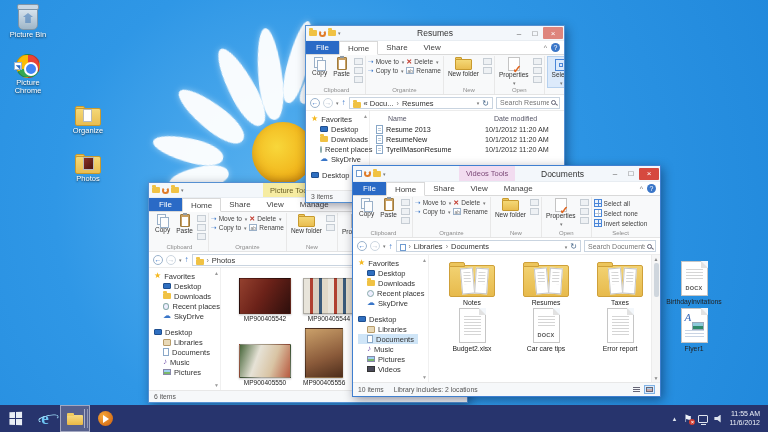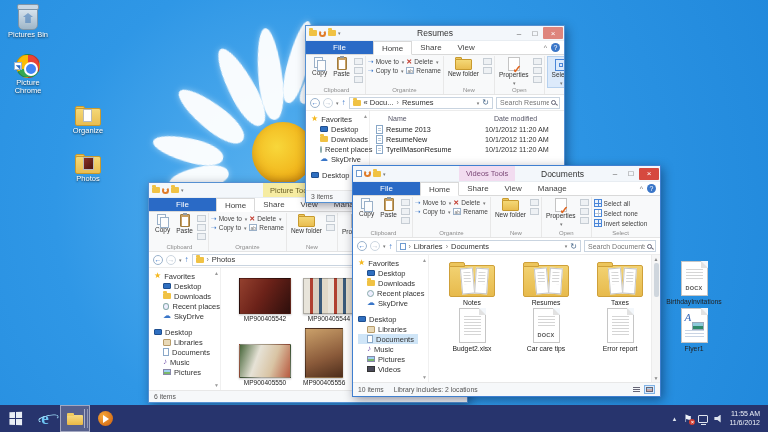--- a/index.html
+++ b/index.html
@@ -55,21 +55,21 @@
   .wc { width:16px; height:12px; display:flex; align-items:center; justify-content:center; font-size:8px; color:#555; }
   .wc.close { width:20px; color:#fff; border-radius:1px; }
   .close-active { background:#d6493f; }
   .close-dim { background:#de857d; }
   .tool-tab { position:absolute; top:0; bottom:0; display:flex; align-items:center; padding:0 7px; font-size:7.5px; z-index:2; }
   .tt-picture { left:114px; background:#f6eca2; color:#6b6026; }
   .tt-library { left:106px; background:#f2dcf0; color:#7c4a78; }
 
   .tabsrow { height:14px; min-height:14px; display:flex; align-items:stretch; background:#fff; border-bottom:1px solid #d9d9d9; font-size:8px; }
   .tab { padding:0 8px; display:flex; align-items:center; color:#444; }
-  .tab-file { background:#2a6ac6; color:#fff; padding:0 27px; }
+  .tab-file { background:#2a6ac6; color:#fff; padding:0 10px; }
   .tab-active { border:1px solid #d9d9d9; border-bottom-color:#fff; margin-bottom:-1px; background:#fff; }
   .tabs-right { margin-left:auto; display:flex; align-items:center; gap:4px; padding-right:4px; }
   .collapse-caret { font-size:7px; color:#777; }
   .help-btn { width:9px; height:9px; border-radius:50%; background:#3a76c8; color:#fff; font-size:7px; display:flex; align-items:center; justify-content:center; }
 
   .ribbon { background:#f8f9fa; border-bottom:1px solid #e4e4e4; display:flex; padding:1px 0 0 2px; overflow:hidden; height:40px; min-height:40px; }
   .rgroup { display:flex; flex-direction:column; padding:0 2px; border-right:1px solid #e8e8e8; flex-shrink:0; }
   .rbody { display:flex; flex:1; gap:2px; align-items:flex-start; }
   .rlabel { font-size:6px; color:#8c8c8c; text-align:center; padding-bottom:1px; }
   .bigbtn { display:flex; flex-direction:column; align-items:center; gap:1px; font-size:6.5px; color:#333; padding:1px 2px; text-align:center; line-height:6.5px; }
@@ -98,21 +98,21 @@
   .i-selsm { width:8px; height:8px; border:1px solid #4a86d8; position:relative; background:#eaf2fc; }
   .i-selsm::before { content:""; position:absolute; left:3px; top:0; bottom:0; width:1px; background:#4a86d8; }
   .i-selsm::after { content:""; position:absolute; top:3px; left:0; right:0; height:1px; background:#4a86d8; }
   .i-selsm.none { background:#fff; } .i-selsm.none::before,.i-selsm.none::after { background:#b9c6d6; }
   .sel-big { background:#dceafb; border:1px solid #b5d0ee; padding:2px 4px 1px; }
 
   .addr { height:16px; min-height:16px; display:flex; align-items:center; gap:3px; padding:0 4px; background:#fff; border-bottom:1px solid #ececec; font-size:7.5px; color:#333; }
   .navcirc { width:10px; height:10px; min-width:10px; border:1px solid #9ab2cc; border-radius:50%; color:#3a76c8; font-size:7px; line-height:8px; text-align:center; }
   .navcirc.fwd { color:#b9c4d0; border-color:#ccd6e0; }
   .up-arrow { color:#3a76c8; font-size:8px; }
-  .crumb { flex:1; height:12px; border:1px solid #c9d4e0; display:flex; align-items:center; gap:3px; padding:0 3px; min-width:0; overflow:hidden; }
+  .crumb { flex:1; height:12px; border:1px solid #c9d4e0; display:flex; align-items:flex-end; gap:3px; padding:0 3px; min-width:0; overflow:hidden; }
   .crumb .sep::before { content:"›"; color:#777; font-size:7px; }
   .crumb .part { white-space:nowrap; }
   .crumb-end { margin-left:auto; display:flex; gap:3px; align-items:center; }
   .refresh { color:#4a6a8c; font-size:8px; }
   .searchbox { width:64px; min-width:64px; height:12px; border:1px solid #c9d4e0; display:flex; align-items:center; padding:0 3px; gap:2px; }
   .searchbox input { border:0; outline:0; width:100%; font-size:7px; color:#777; background:transparent; font-family:"Liberation Sans",sans-serif; }
   .mag { width:5px; height:5px; min-width:5px; border:1px solid #667; border-radius:50%; position:relative; }
   .mag::after { content:""; position:absolute; width:3px; height:1px; background:#667; right:-3px; bottom:-1px; transform:rotate(40deg); }
 
   .winbody { flex:1; display:flex; min-height:0; position:relative; }
@@ -215,21 +215,21 @@
   <div class="petal p3"></div>
   <div class="petal p4"></div>
   <div class="petal p5"></div>
   <div class="petal p6"></div>
   <div class="petal p7"></div>
   <div class="flower-center"></div>
 </div>
 
 <div class="dicon" style="left:2px; top:6px;">
   <div class="rb-icon"></div>
-  <div class="lbl">Pictures Bin</div>
+  <div class="lbl">Picture Bin</div>
 </div>
 <div class="dicon" style="left:2px; top:54px;">
   <div class="chrome-icon">
       <span class="chrome-badge">◥</span>
     </div>
   <div class="lbl">Picture Chrome</div>
 </div>
 <div class="dicon" style="left:62px; top:106px;">
   <div class="dfolder">
       <span class="tb"></span>

